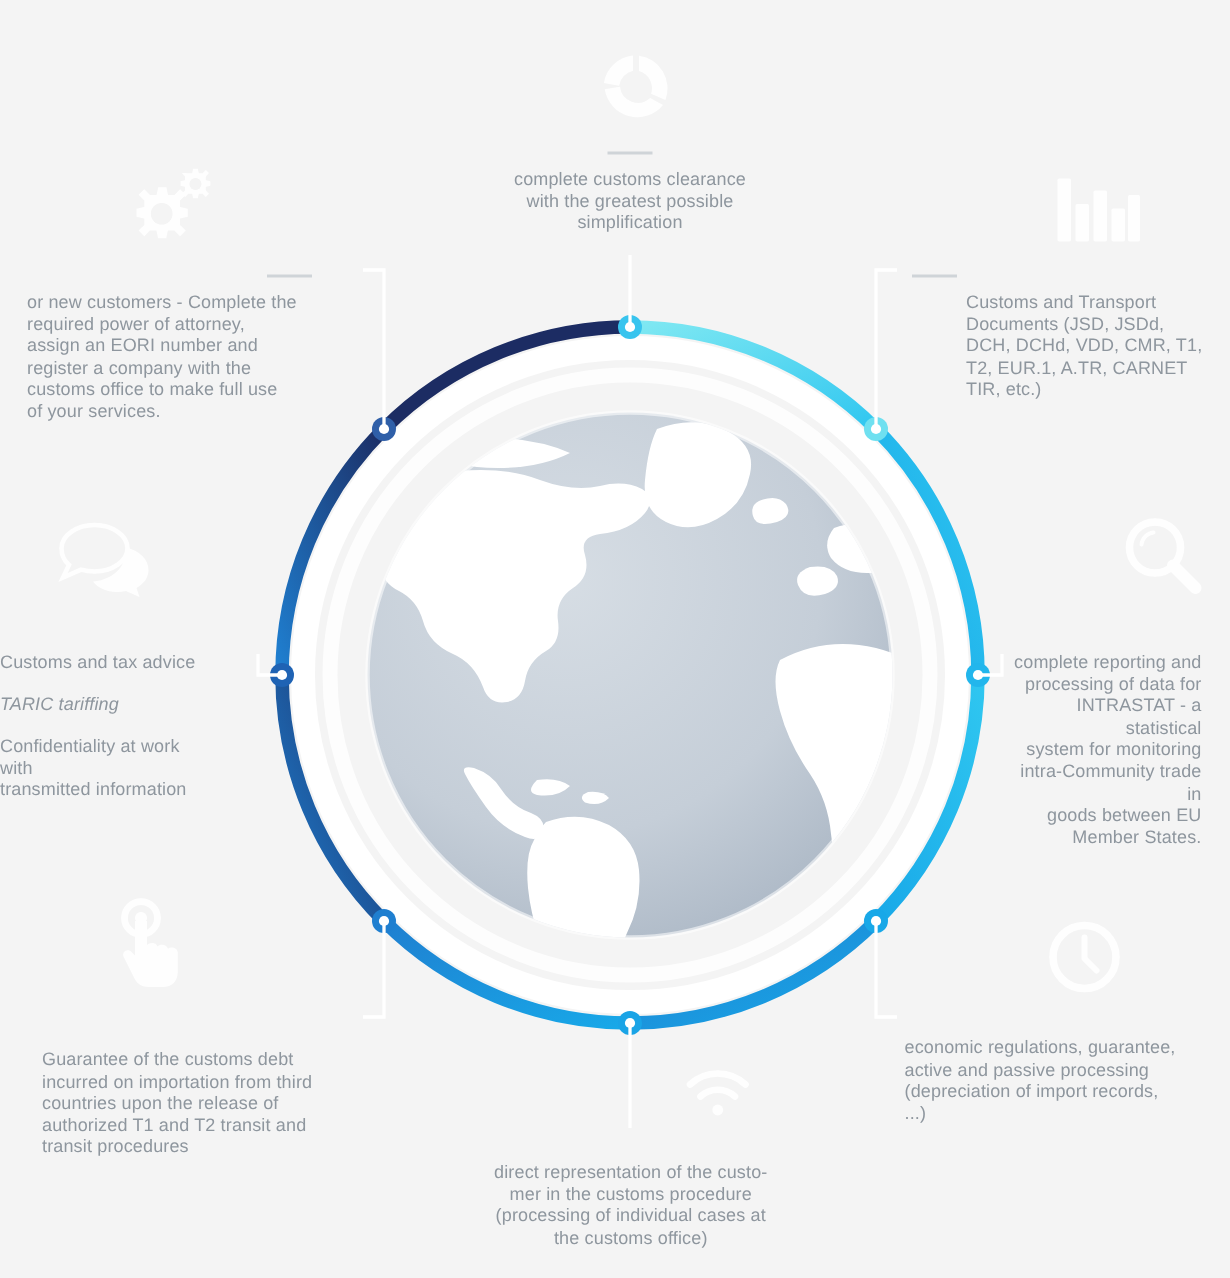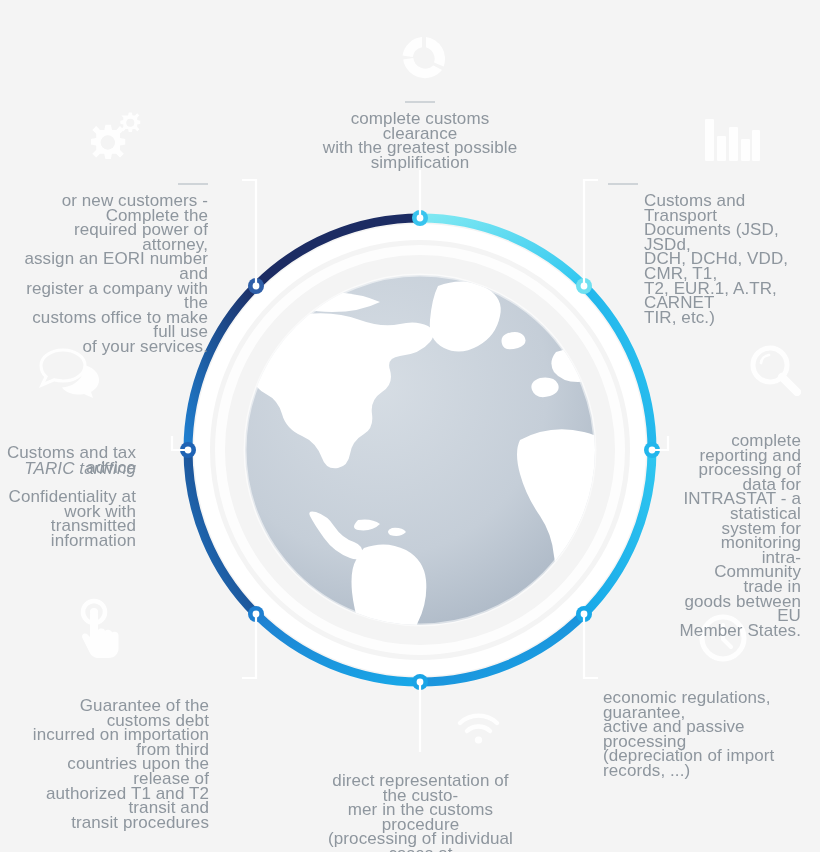--- a/index.html
+++ b/index.html
@@ -8,26 +8,26 @@
     background:#f4f4f4;
     font-family:"Liberation Sans", sans-serif;
     position:relative;
     overflow:hidden;
   }
   #stage{position:absolute;inset:0;}
 
   .txt{
     position:absolute;
     color:#8e969e;
-    font-size:17px;
+    font-size:12px;
     line-height:14.6px;
     letter-spacing:.1px;
     white-space:pre-line;
   }
-  .txt.r{text-align:right;}
+  .txt.r{}
   .txt.l{text-align:left;}
   .txt.c{text-align:center;}
 
   .dash{
     position:absolute;
     height:1.5px;
     width:30px;
     background:#cfd4d8;
   }
 
@@ -257,21 +257,21 @@
 TIR, etc.)</div>
 
   <div class="dash" style="left:178px;top:183px;"></div>
   <div class="txt r" style="left:18px;top:194px;width:190px;">or new customers - Complete the
 required power of attorney,
 assign an EORI number and
 register a company with the
 customs office to make full use
 of your services.</div>
 
-  <div class="txt r" style="left:0px;top:434px;width:136px;margin-top:12px;">Customs and tax advice</div>
+  <div class="txt r" style="left:0px;top:434px;width:136px;">Customs and tax advice</div>
   <div class="txt r" style="left:0px;top:462px;width:136px;font-style:italic;">TARIC tariffing</div>
   <div class="txt r" style="left:0px;top:490px;width:136px;">Confidentiality at work with
 transmitted information</div>
 
   <div class="txt l" style="left:676px;top:434px;width:125px;text-align:right;">complete reporting and
 processing of data for
 INTRASTAT - a statistical
 system for monitoring
 intra-Community trade in
 goods between EU

